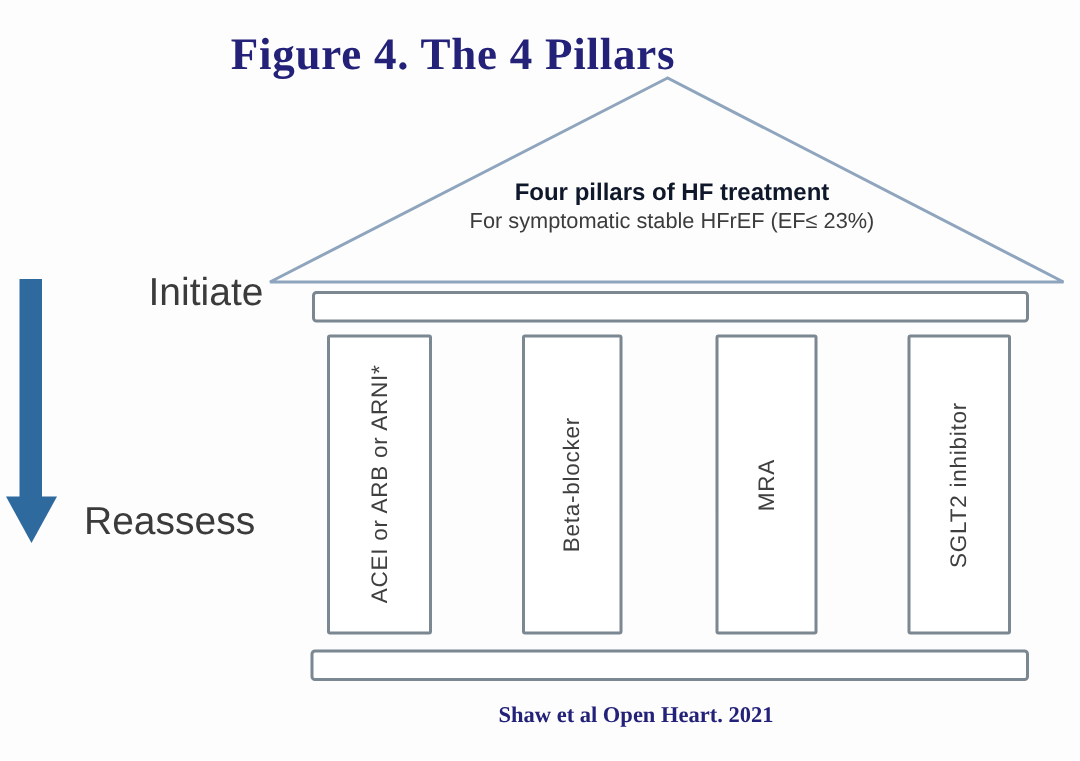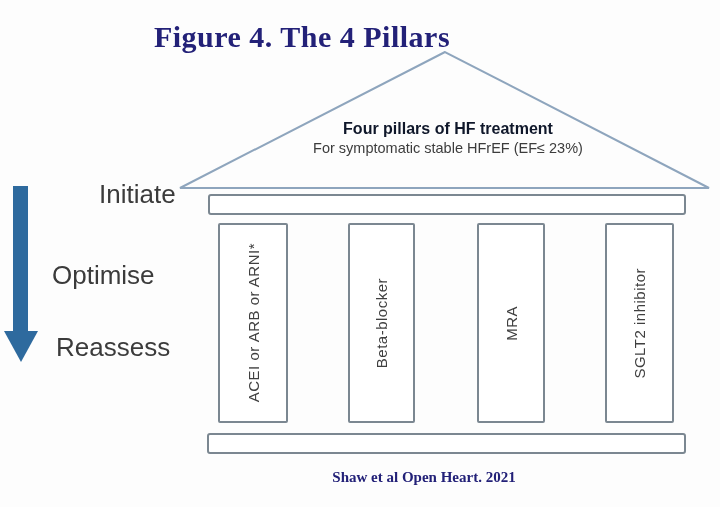--- a/index.html
+++ b/index.html
@@ -137,21 +137,20 @@
 
   <div class="roof-text">
     <div class="roof-heading">Four pillars of HF treatment</div>
     <div class="roof-line">For symptomatic stable HFrEF (EF≤ 23%)</div>
   </div>
 
   <div class="arrow-shaft"></div>
   <div class="arrow-head"></div>
 
   <div class="step-label step-initiate">Initiate</div>
-  <div class="step-label step-optimise">Optimise</div>
   <div class="step-label step-reassess">Reassess</div>
 
   <div class="lintel"></div>
 
   <div class="pillar pillar-1">
     <span class="pillar-label">ACEI or ARB or ARNI*</span>
   </div>
   <div class="pillar pillar-2">
     <span class="pillar-label">Beta-blocker</span>
   </div>

